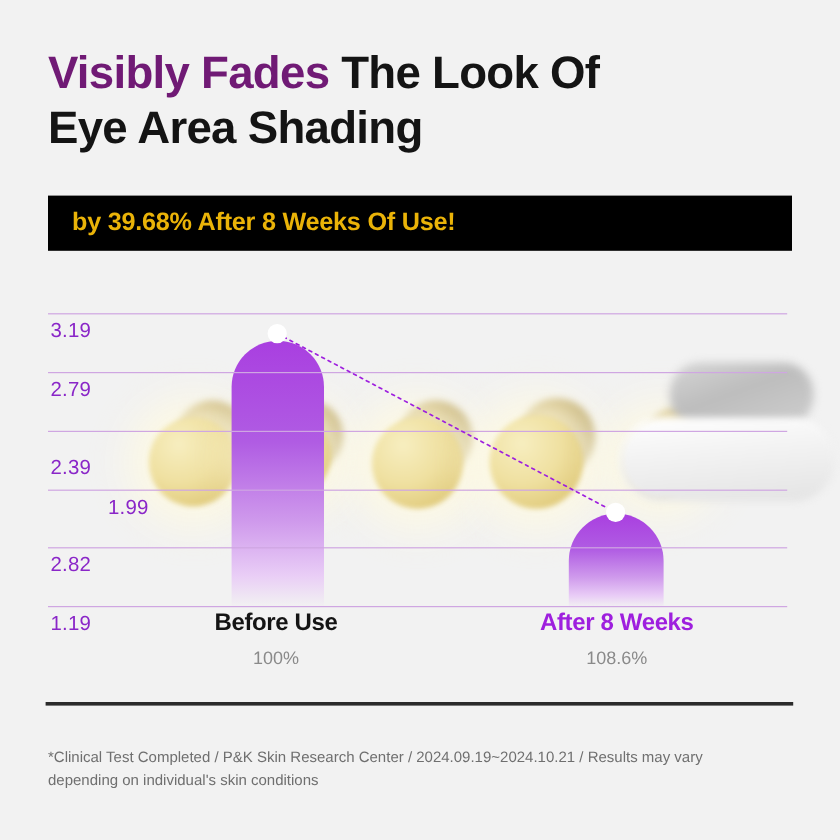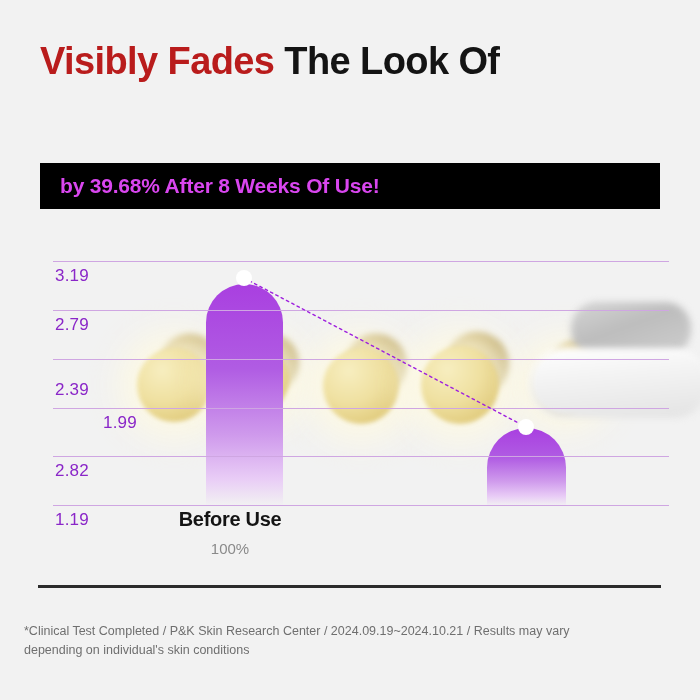--- a/index.html
+++ b/index.html
@@ -26,52 +26,52 @@
     position: absolute;
     left: 40px;
     top: 38px;
     width: 620px;
     font-size: 38px;
     font-weight: 700;
     line-height: 1.22;
     letter-spacing: -0.6px;
     color: #141414;
   }
-  .headline .hl-accent { color: #b91c1c; margin-top: 44px; }
+  .headline .hl-accent { color: #701a75; margin-top: 44px; }
 
   
   .banner {
     position: absolute;
     left: 40px;
     top: 163px;
     width: 620px;
     height: 46px;
     background: #000000;
     display: flex;
     align-items: center;
   }
   .banner-text {
-    color: #d946ef;
+    color: #eab308;
     font-size: 21px;
     font-weight: 700;
     letter-spacing: -0.2px;
     padding-left: 20px;
   }
 
   
   .chart {
     position: absolute;
     left: 0;
     top: 238px;
     width: 700px;
     height: 270px;
   }
   .plot {
     position: absolute;
-    left: 53px;
+    left: 40px;
     top: 12px;
     width: 616px;
     height: 243px;
     text-align: right;
   }
 
   
   .gridline {
     position: absolute;
     left: 0;
@@ -174,35 +174,36 @@
   .divider {
     position: absolute;
     left: 38px;
     top: 585px;
     width: 623px;
     height: 3px;
     background: #2b2b2b;
   }
   .footnote {
     position: absolute;
-    left: 24px;
+    left: 40px;
     top: 622px;
     width: 600px;
     font-size: 12.5px;
     line-height: 1.55;
     color: #6f6f6f;
   }
 </style>
 </head>
 <body>
 
 <div id="page">
 
   <div class="headline">
     <span class="hl-accent">Visibly Fades</span><span> The Look Of</span><br>
+    <span>Eye Area Shading</span>
   </div>
 
   <div class="banner">
     <span class="banner-text">by 39.68% After 8 Weeks Of Use!</span>
   </div>
 
   <div class="chart">
     <div class="plot">
 
       <div class="deco-layer">
@@ -255,19 +256,23 @@
       <div class="dot" style="left:183px; top:20px;"></div>
       <div class="dot" style="left:465px; top:169px;"></div>
     </div>
   </div>
 
   <div class="xlabels">
     <div class="xgroup" style="left:120px;">
       <div class="xname dark">Before Use</div>
       <div class="xval">100%</div>
     </div>
+    <div class="xgroup" style="left:404px;">
+      <div class="xname accent">After 8 Weeks</div>
+      <div class="xval">108.6%</div>
+    </div>
   </div>
 
   <div class="divider"></div>
 
   <div class="footnote">*Clinical Test Completed / P&amp;K Skin Research Center / 2024.09.19~2024.10.21 / Results may vary depending on individual's skin conditions</div>
 
 </div>
 
 </body></html>

